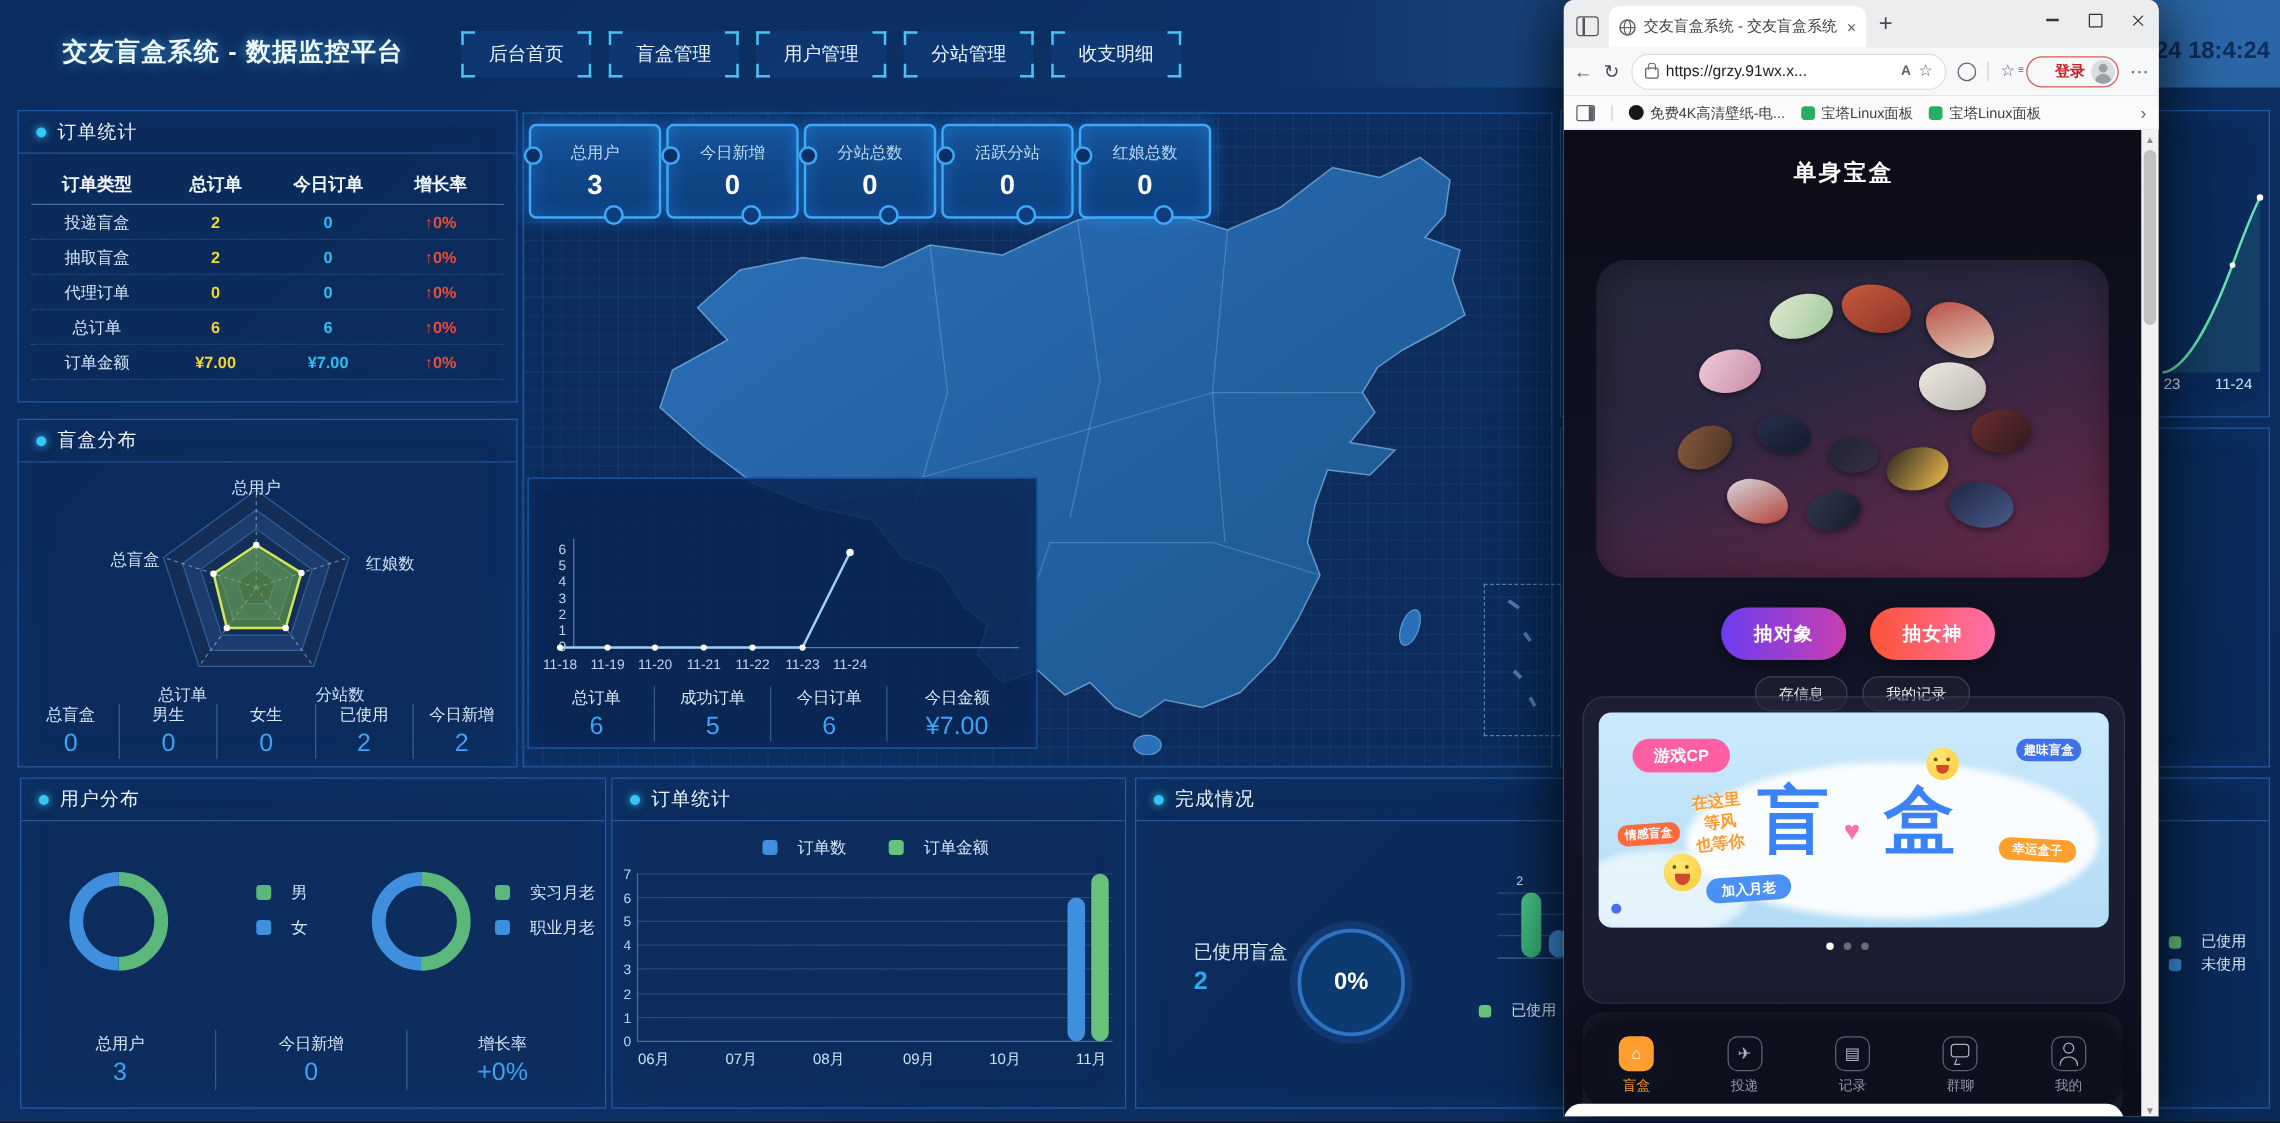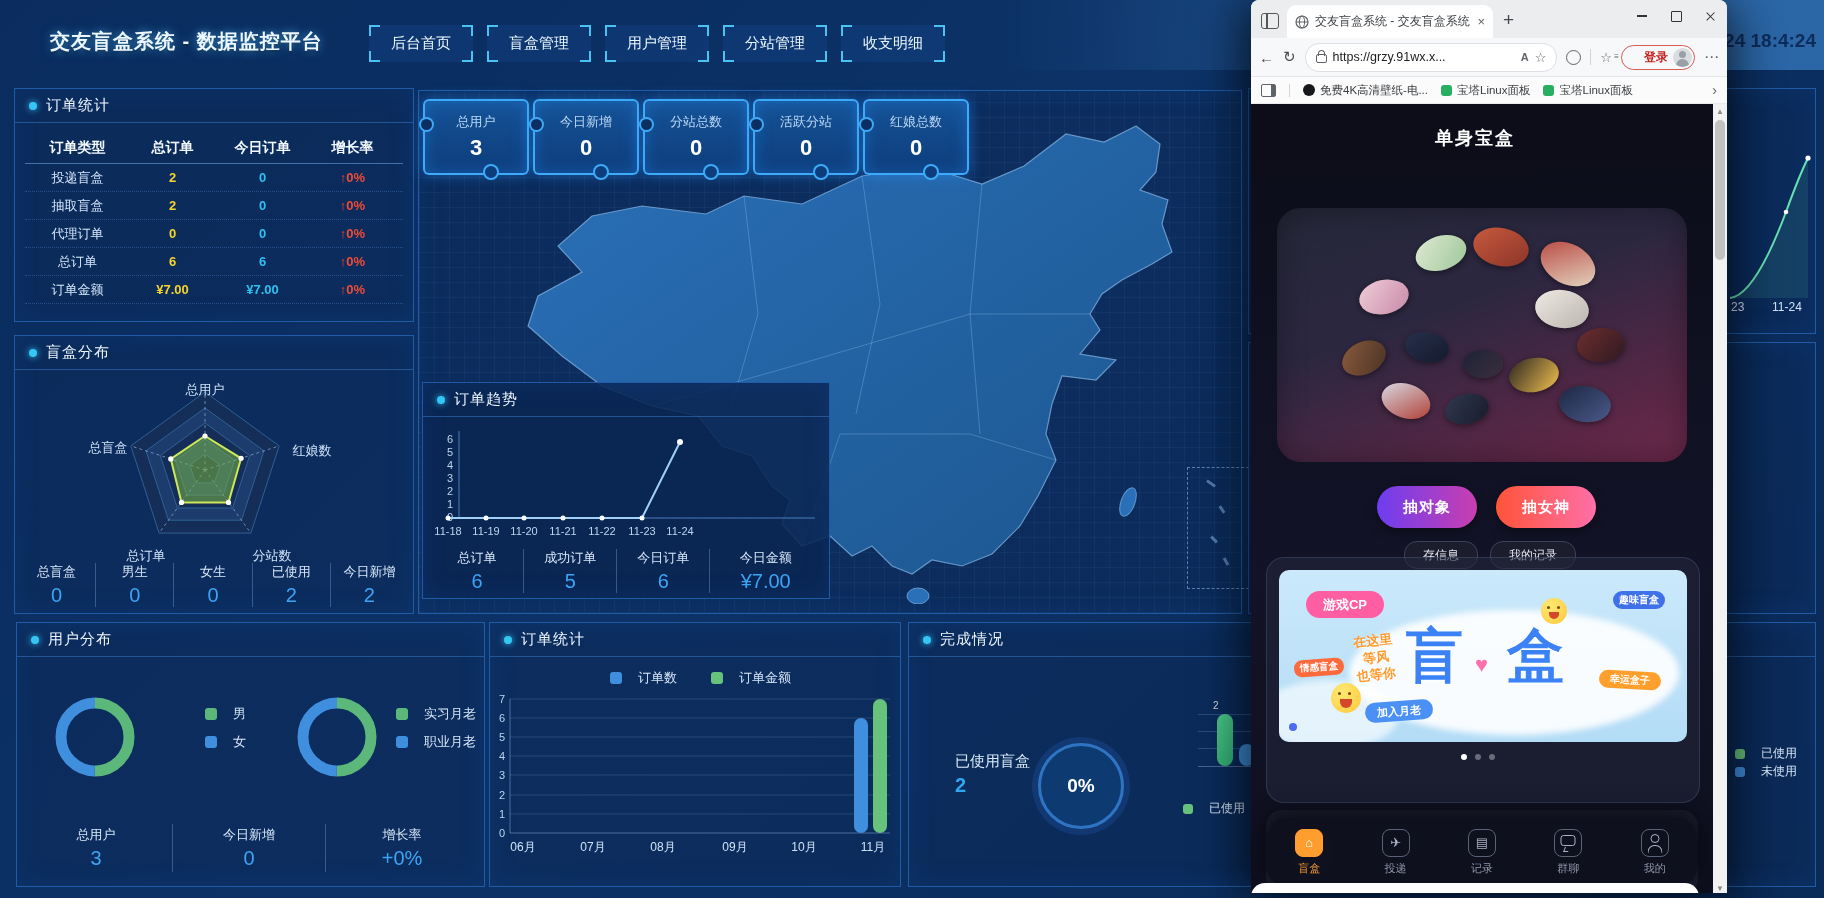--- a/index.html
+++ b/index.html
@@ -413,24 +413,20 @@
     <span class="vl">0</span>
     </div>
   <div class="scard" style="left:863px;top:99px">
       <i class="notchL"></i>
       <i class="notchB"></i>
     <span class="lb">红娘总数</span>
     <span class="vl">0</span>
     </div>
 
   <div class="panel" style="left:422px;top:382px;width:406px;height:215px;background:rgba(10,38,82,.88)">
-    <div class="phead">
-        <span class="pdot"></span>
-      <span class="ptitle">订单趋势</span>
-      </div>
     <svg width="406" height="130" style="position:absolute;left:0;top:34px">
       <line x1="36" y1="14" x2="36" y2="101" stroke="#4a7fc0" stroke-width="1"></line>
       <line x1="36" y1="101" x2="392" y2="101" stroke="#4a7fc0" stroke-width="1"></line>
       <g font-size="11" fill="#bcd5ef" text-anchor="end">
         <text x="30" y="26">6</text>
         <text x="30" y="39">5</text>
         <text x="30" y="52">4</text>
         <text x="30" y="65">3</text>
         <text x="30" y="78">2</text>
         <text x="30" y="91">1</text>

